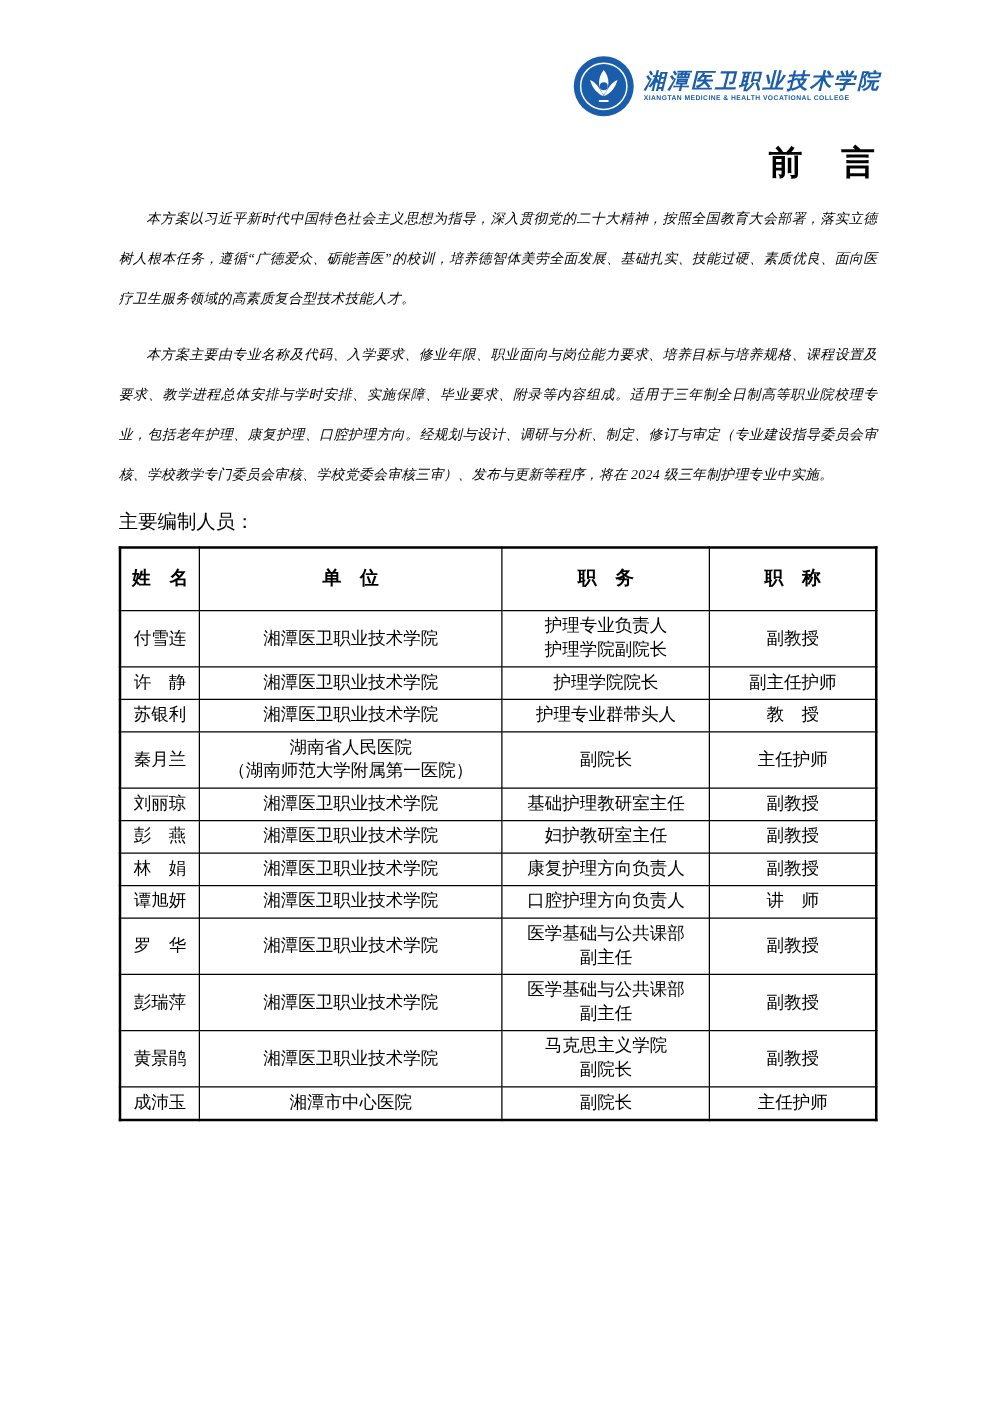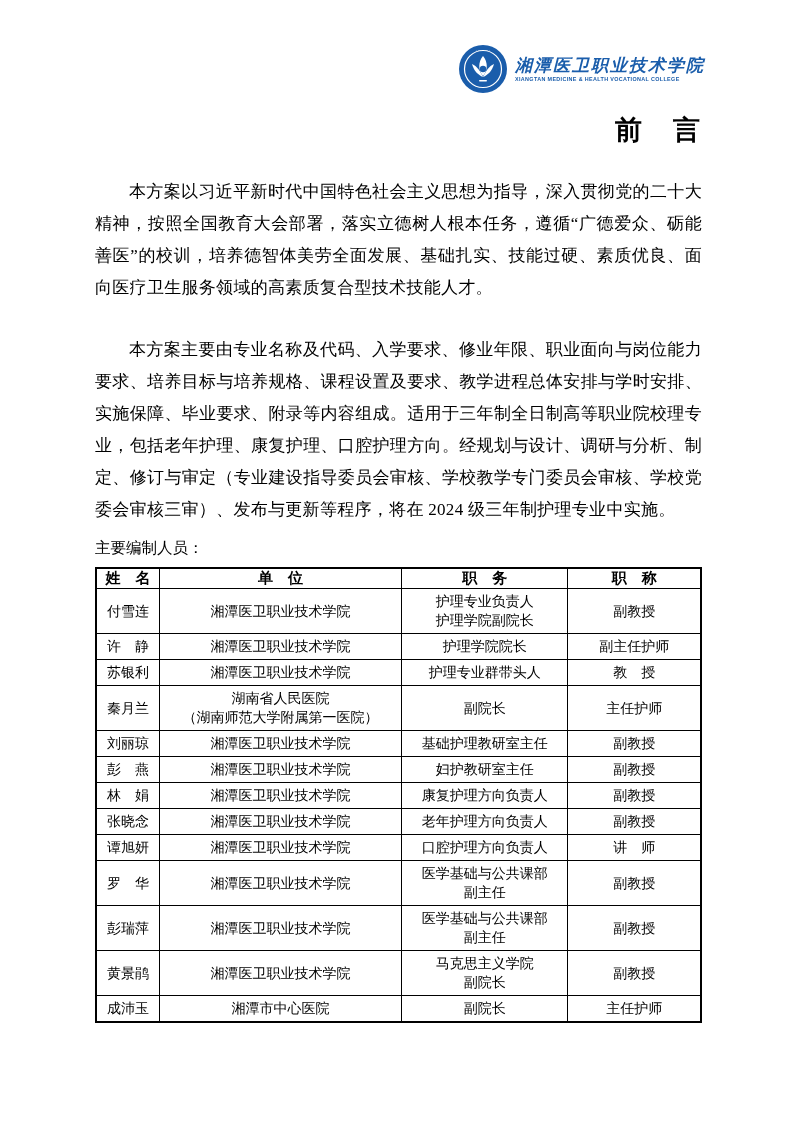--- a/index.html
+++ b/index.html
@@ -31,44 +31,45 @@
     transform: scale(0.9); transform-origin: left center;
   }
   
   .content { position: absolute; left: 95px; top: 0; width: 607px; }
   .doc-title {
     margin: 114px 0 0 0; text-align: right;
     font-family: "Liberation Sans", "DejaVu Sans", sans-serif;
     font-size: 27px; font-weight: bold; letter-spacing: 2px; line-height: 32px;
   }
   .para {
-    margin: 30px 0 0 0;
-    font-size: 17px; line-height: 32px;
+    margin: 13px 0 0 0;
+    font-size: 11px; line-height: 32px;
     text-align: justify; text-indent: 2em;
     letter-spacing: 0.3px;
+    font-style: italic;
   }
   .staff-heading {
     margin: 11px 0 0 0;
     font-family: "Liberation Sans", "DejaVu Sans", sans-serif;
     font-size: 15.5px; font-weight: normal; line-height: 22px;
   }
   
   table.staff {
     width: 100%; margin-top: 8px;
     border-collapse: collapse; table-layout: fixed;
     border: 2px solid #000;
   }
   .staff th, .staff td {
     border: 1px solid #000;
     text-align: center; vertical-align: middle;
     white-space: pre-line;
     font-size: 14px; line-height: 19px; padding: 3px 2px;
   }
   .staff th {
-    font-size: 15px; font-weight: bold; padding: 0 2px; margin-top: 28px;
+    font-size: 15px; font-weight: bold; padding: 15px 2px; margin-top: 28px;
   }
   .col-name  { width: 10.5%; }
   .col-unit  { width: 40%;   }
   .col-pos   { width: 27.5%; }
   .col-title { width: 22%;   }
 </style>
 </head>
 <body>
 
 <div class="logo">
@@ -157,26 +158,20 @@
         <td>妇护教研室主任</td>
         <td>副教授</td>
       </tr>
       <tr>
         <td>林　娟</td>
         <td>湘潭医卫职业技术学院</td>
         <td>康复护理方向负责人</td>
         <td>副教授</td>
       </tr>
       <tr>
-        <td>张晓念</td>
-        <td>湘潭医卫职业技术学院</td>
-        <td>老年护理方向负责人</td>
-        <td>副教授</td>
-      </tr>
-      <tr>
         <td>谭旭妍</td>
         <td>湘潭医卫职业技术学院</td>
         <td>口腔护理方向负责人</td>
         <td>讲　师</td>
       </tr>
       <tr>
         <td>罗　华</td>
         <td>湘潭医卫职业技术学院</td>
         <td>医学基础与公共课部
 副主任</td>

